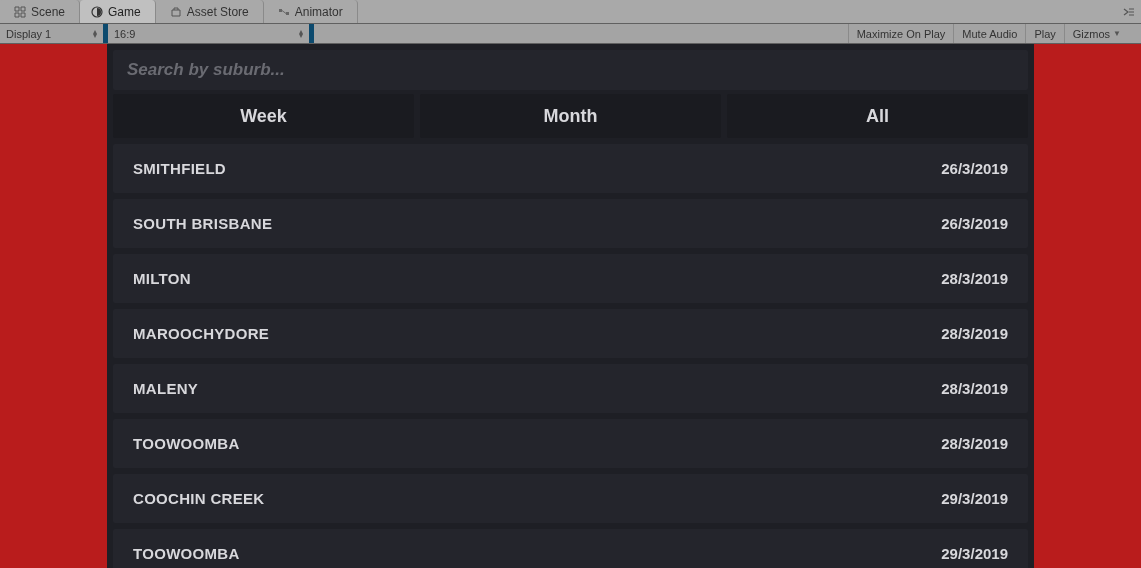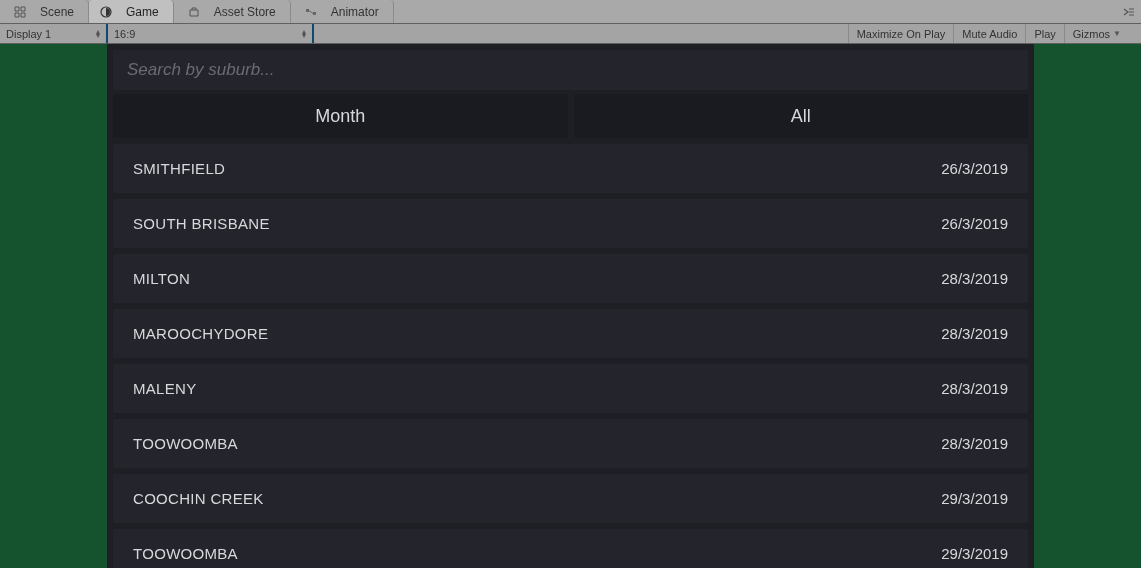--- a/index.html
+++ b/index.html
@@ -20,21 +20,21 @@
       height: 24px;
       background: #a9a9a9;
       display: flex;
       align-items: stretch;
       border-bottom: 1px solid #606060;
       position: relative;
     }
     .tab {
       display: flex;
       align-items: center;
-      gap: 14px;
+      gap: 5px;
       padding: 0 14px;
       font-size: 12px;
       color: #333;
       background: #a9a9a9;
       border-right: 1px solid #8a8a8a;
       cursor: pointer;
       border-top-left-radius: 4px;
       border-top-right-radius: 4px;
     }
     .tab.active {
@@ -65,21 +65,21 @@
       border-bottom: 1px solid #606060;
       font-size: 11px;
       color: #333;
     }
     .toolbar-dropdown {
       display: flex;
       align-items: center;
       justify-content: space-between;
       height: 100%;
       padding: 0 6px;
-      border-right: 2px solid #0c4a6e;
+      border-right: 5px solid #0c4a6e;
       cursor: pointer;
     }
     .toolbar-dropdown.display {
       width: 108px;
     }
     .toolbar-dropdown.aspect {
       width: 206px;
     }
     .dd-arrows {
       font-size: 8px;
@@ -131,21 +131,22 @@
       color: #555;
       margin-left: 3px;
     }
     
     .viewport {
       position: absolute;
       top: 44px;
       left: 0;
       right: 0;
       bottom: 0;
-      background: #14532d;
+      background: #b91c1c;
+      font-weight: bold;
     }
     .app-frame {
       position: absolute;
       left: 107px;
       right: 107px;
       top: 0;
       bottom: 0;
       background: #1e1f25;
       overflow: hidden;
     }
@@ -281,20 +282,23 @@
   </div>
 </div>
 
 <div class="viewport">
   <div class="app-frame">
     <div class="search-box">
       <span class="search-input-text">Search by suburb...</span>
     </div>
     <div class="filter-row">
       <div class="filter-btn">
+          <span>Week</span>
+        </div>
+      <div class="filter-btn">
           <span>Month</span>
         </div>
       <div class="filter-btn">
           <span>All</span>
         </div>
     </div>
     <div class="list">
       <div class="list-item">
         <span class="suburb">SMITHFIELD</span>
         <span class="date">26/3/2019</span>

